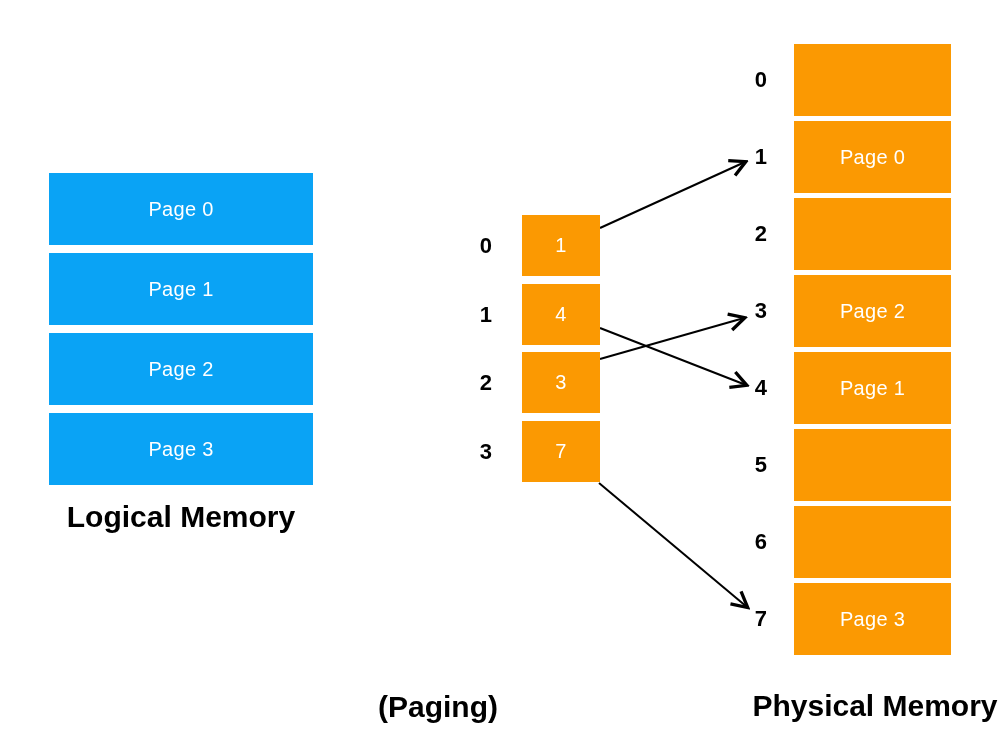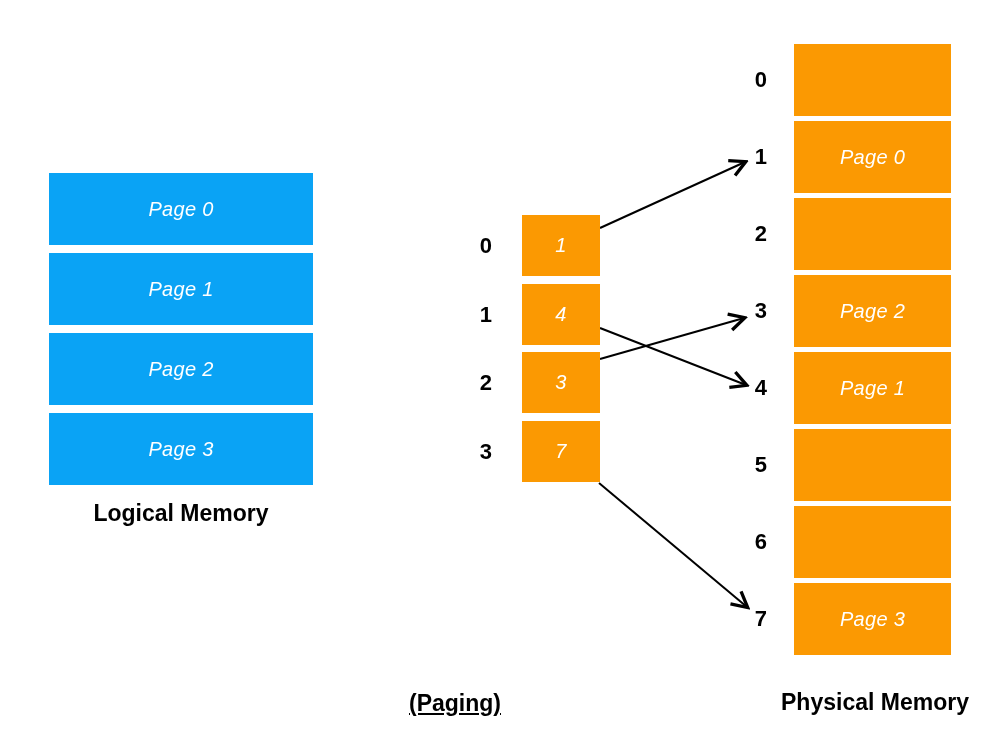--- a/index.html
+++ b/index.html
@@ -24,35 +24,34 @@
   }
   .mem-block {
     position: absolute;
     display: flex;
     align-items: center;
     justify-content: center;
     color: #ffffff;
     font-size: 20px;
     font-weight: 400;
     letter-spacing: 0.3px;
-    font-style: italic;
   }
   .idx-label {
     position: absolute;
     display: flex;
     align-items: center;
     justify-content: flex-end;
     color: #000000;
     font-size: 22px;
     font-weight: 700;
   }
   .section-label {
     position: absolute;
     color: #000000;
-    font-size: 23px;
+    font-size: 30px;
     font-weight: 700;
     text-align: center;
     white-space: nowrap;
   }
 </style>
 </head>
 <body>
 
 <div id="canvas">
 
@@ -101,16 +100,16 @@
       <div class="mem-block" style="left: 794px; top: 429px; width: 157px; height: 72px; background: rgb(251, 153, 2);"></div>
       <div class="idx-label" style="left: 707px; top: 506px; width: 60px; height: 72px;">6</div>
       <div class="mem-block" style="left: 794px; top: 506px; width: 157px; height: 72px; background: rgb(251, 153, 2);"></div>
       <div class="idx-label" style="left: 707px; top: 583px; width: 60px; height: 72px;">7</div>
       <div class="mem-block" style="left: 794px; top: 583px; width: 157px; height: 72px; background: rgb(251, 153, 2);">Page 3</div>
     </div>
 
   <div class="section-label" style="left:29px; top:500px; width:304px;">Logical Memory</div>
 
 
-  <div class="section-label" style="left:355px; top:690px; width:200px;text-decoration:underline;">(Paging)</div>
+  <div class="section-label" style="left:338px; top:690px; width:200px;">(Paging)</div>
 
   <div class="section-label" style="left:725px; top:689px; width:300px;">Physical Memory</div>
 </div>
 
 </body></html>

